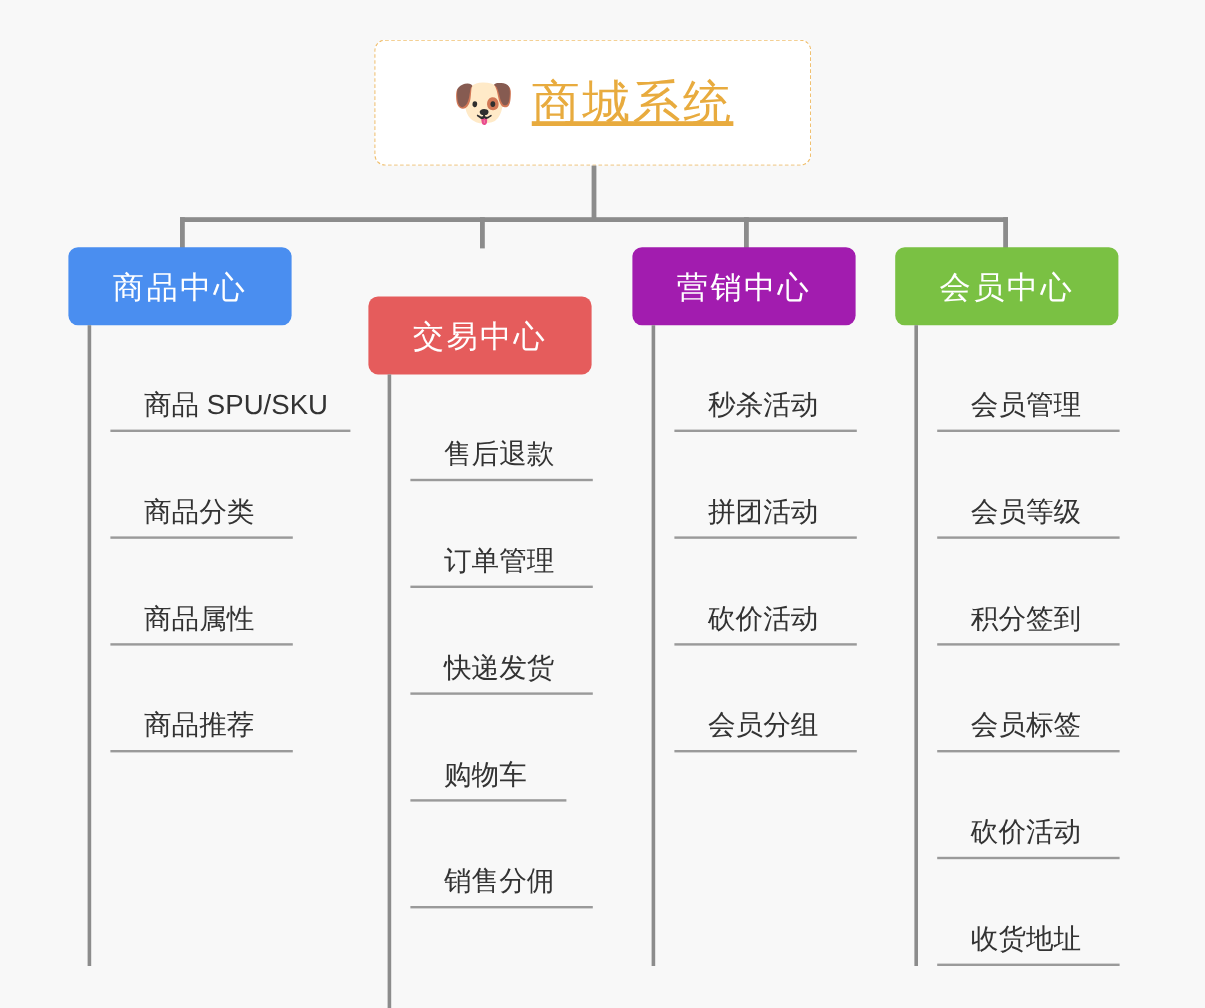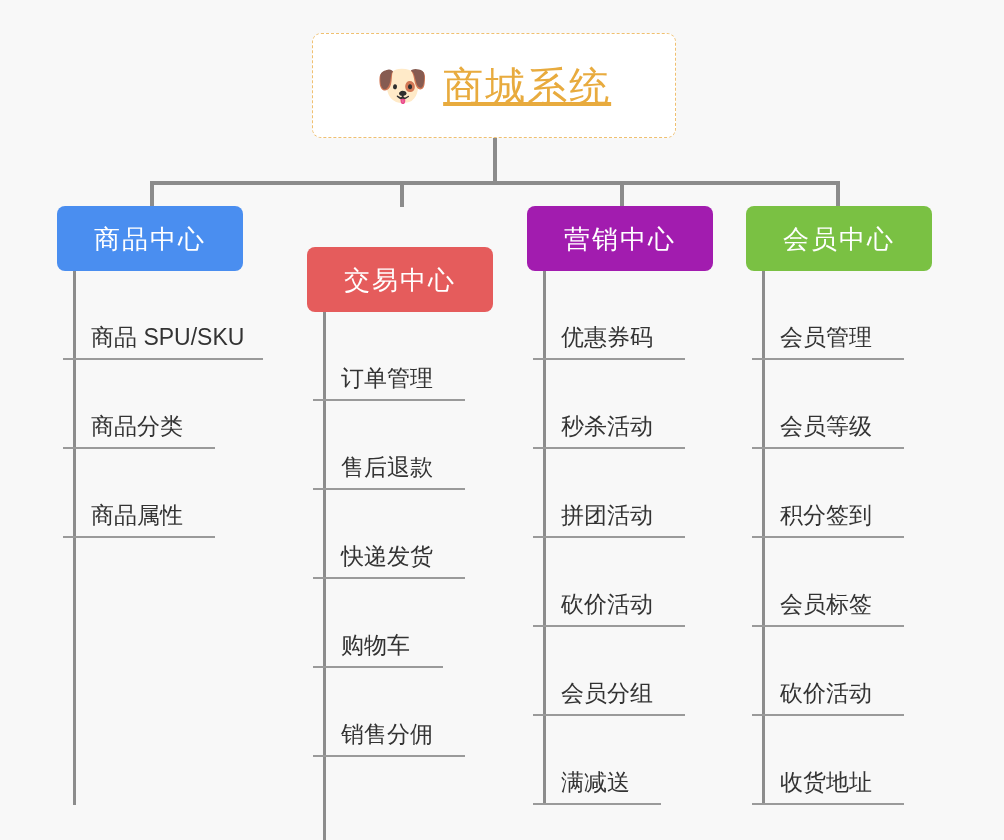--- a/index.html
+++ b/index.html
@@ -83,21 +83,21 @@
   .branch-trunk {
     position: absolute;
     left: 16px;
     top: 65px;
     width: 3px;
     background: #8c8c8c;
   }
 
   .leaf-list {
     position: absolute;
-    left: 4px;
+    left: 33px;
     top: 65px;
     width: 230px;
   }
   .leaf {
     position: relative;
     height: 89px;
     box-sizing: border-box;
   }
   .leaf-text {
     position: absolute;
@@ -146,35 +146,39 @@
         <span class="leaf-rule" style="width:200px;"></span>
       </div>
       <div class="leaf">
         <span class="leaf-text">商品分类</span>
         <span class="leaf-rule" style="width:152px;"></span>
       </div>
       <div class="leaf">
         <span class="leaf-text">商品属性</span>
         <span class="leaf-rule" style="width:152px;"></span>
       </div>
+      <div class="leaf">
+        <span class="leaf-text">商品推荐</span>
+        <span class="leaf-rule" style="width:152px;"></span>
+      </div>
     </div>
   </div>
 
   <div class="branch" style="left:307px;margin-top:41px;">
     <div class="branch-head" style="background:#e55c5c;">
       <span>交易中心</span>
     </div>
     <div class="branch-trunk" style="height:534px;"></div>
     <div class="leaf-list">
       <div class="leaf">
+        <span class="leaf-text">售后退款</span>
+        <span class="leaf-rule" style="width:152px;"></span>
+      </div>
+      <div class="leaf">
         <span class="leaf-text">订单管理</span>
-        <span class="leaf-rule" style="width:152px;"></span>
-      </div>
-      <div class="leaf">
-        <span class="leaf-text">售后退款</span>
         <span class="leaf-rule" style="width:152px;"></span>
       </div>
       <div class="leaf">
         <span class="leaf-text">快递发货</span>
         <span class="leaf-rule" style="width:152px;"></span>
       </div>
       <div class="leaf">
         <span class="leaf-text">购物车</span>
         <span class="leaf-rule" style="width:130px;"></span>
       </div>
@@ -185,42 +189,34 @@
     </div>
   </div>
 
   <div class="branch" style="left:527px;">
     <div class="branch-head" style="background:#a21caf;">
       <span>营销中心</span>
     </div>
     <div class="branch-trunk" style="height:534px;"></div>
     <div class="leaf-list">
       <div class="leaf">
-        <span class="leaf-text">优惠券码</span>
-        <span class="leaf-rule" style="width:152px;"></span>
-      </div>
-      <div class="leaf">
         <span class="leaf-text">秒杀活动</span>
         <span class="leaf-rule" style="width:152px;"></span>
       </div>
       <div class="leaf">
         <span class="leaf-text">拼团活动</span>
         <span class="leaf-rule" style="width:152px;"></span>
       </div>
       <div class="leaf">
         <span class="leaf-text">砍价活动</span>
         <span class="leaf-rule" style="width:152px;"></span>
       </div>
       <div class="leaf">
         <span class="leaf-text">会员分组</span>
         <span class="leaf-rule" style="width:152px;"></span>
-      </div>
-      <div class="leaf">
-        <span class="leaf-text">满减送</span>
-        <span class="leaf-rule" style="width:128px;"></span>
       </div>
     </div>
   </div>
 
   <div class="branch" style="left:746px;">
     <div class="branch-head" style="background:#7ac143;">
       <span>会员中心</span>
     </div>
     <div class="branch-trunk" style="height:534px;"></div>
     <div class="leaf-list">

